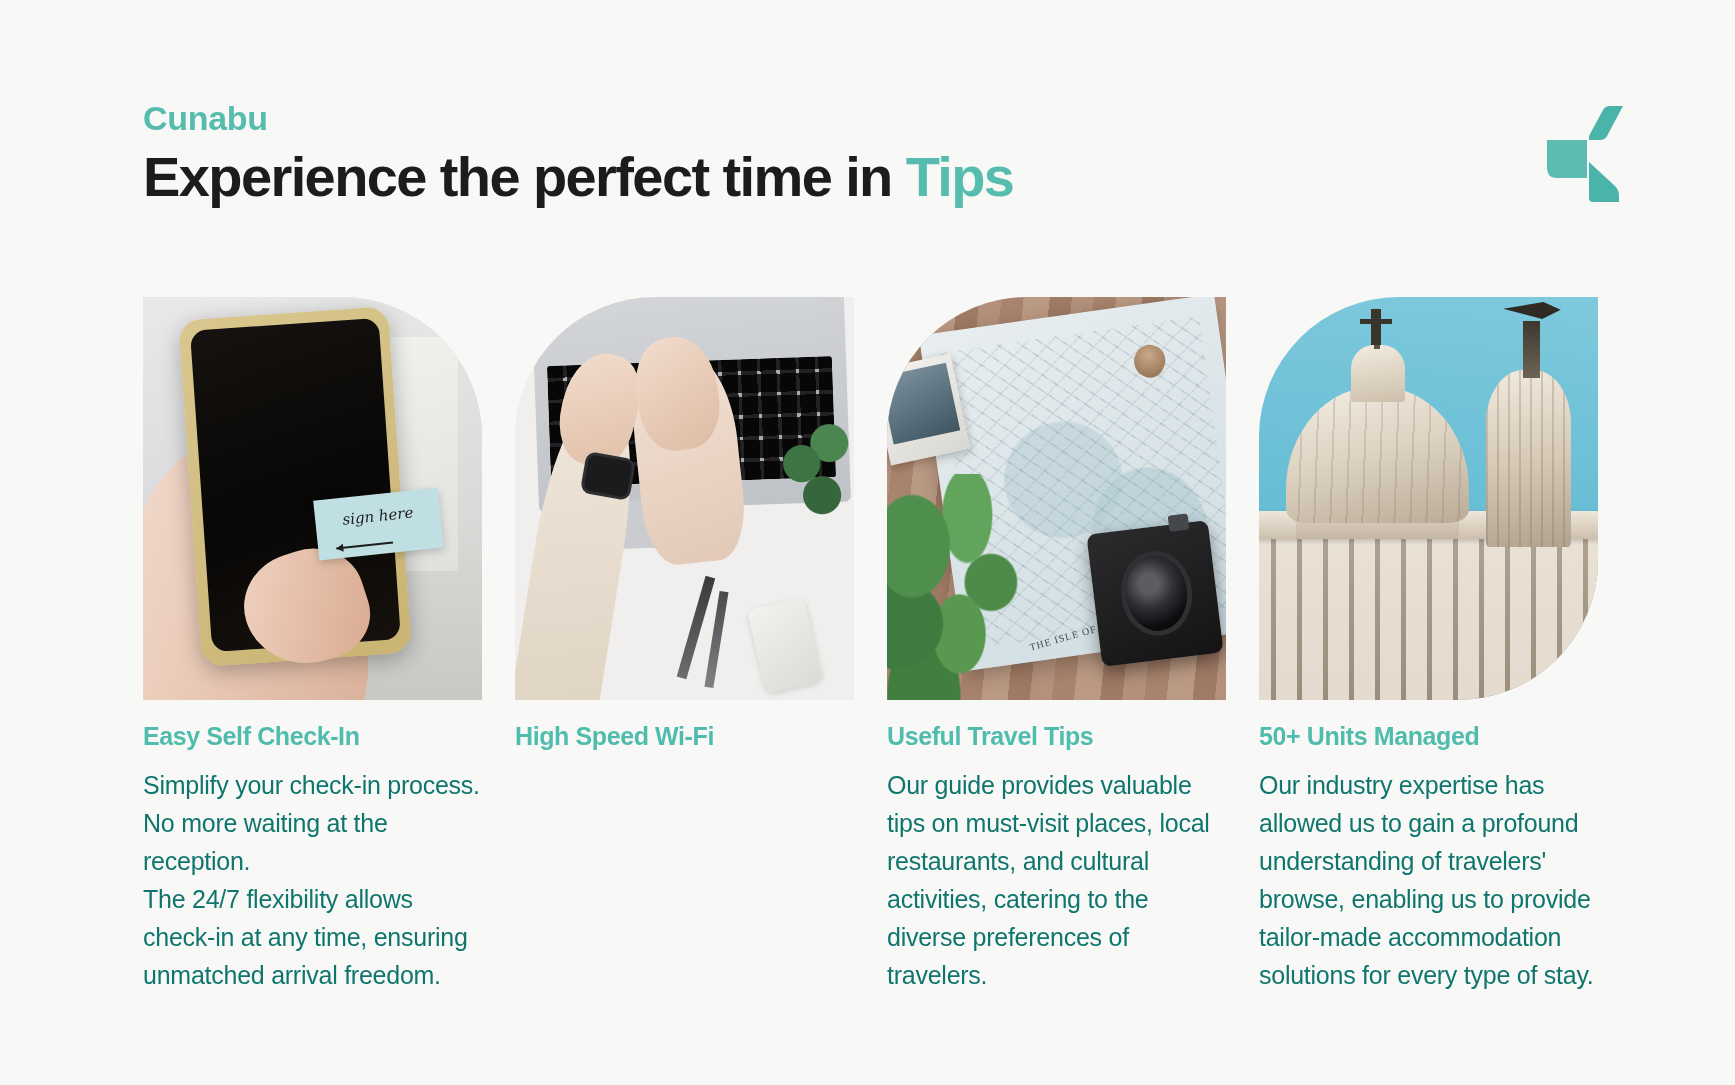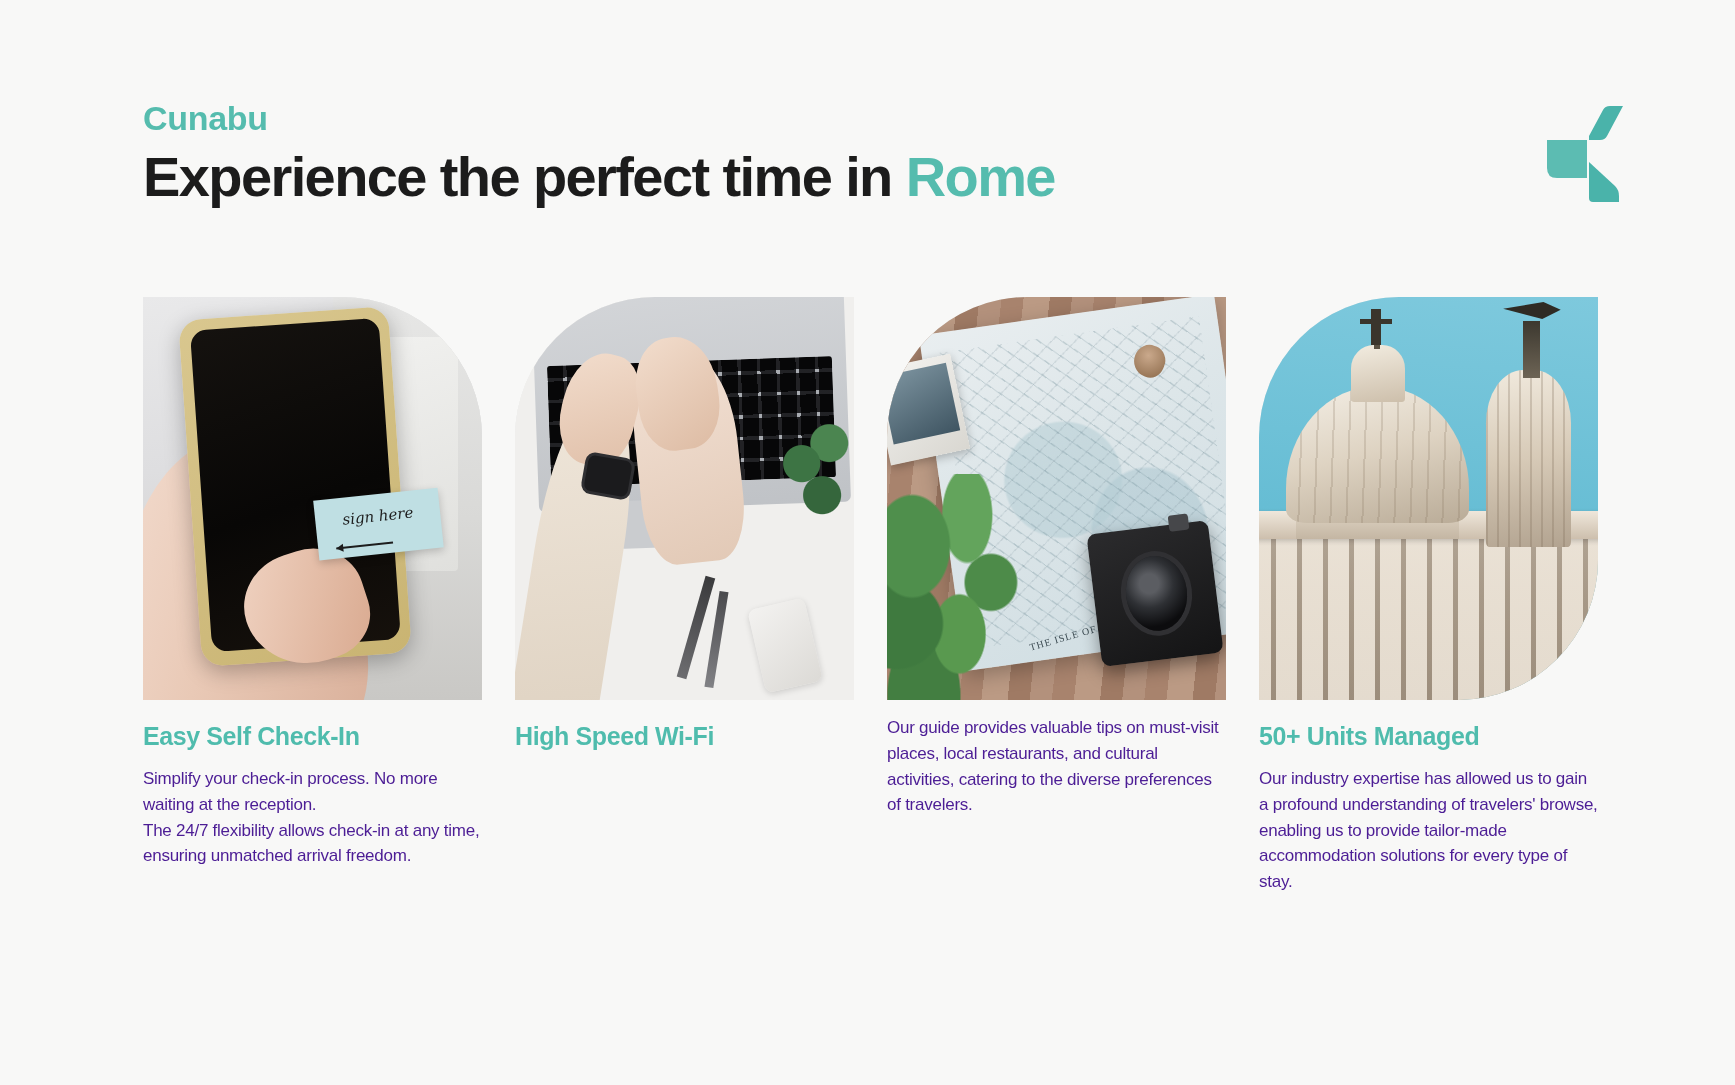--- a/index.html
+++ b/index.html
@@ -79,24 +79,24 @@
     margin-top:21px;
     font-size:25px;
     font-weight:700;
     letter-spacing:-0.4px;
     color:#4fbcad;
     line-height:1.2;
   }
 
   .card-body {
     margin-top:15px;
-    font-size:17px;
+    font-size:25px;
     line-height:1.52;
     letter-spacing:-0.25px;
-    color:#4c1d95;
+    color:#0f766e;
     white-space:pre-line;
   }
 
   
 
   
   .p1-bg {
     position:absolute; inset:0;
     background:
       linear-gradient(170deg,#e9e9ea 0%,#dedee0 38%,#d6d5d4 62%,#cfcfce 100%);
@@ -403,21 +403,21 @@
 </style>
 </head>
 <body>
 
 <div class="slide">
 
   <div class="header">
     <div class="brand">Cunabu</div>
     <div class="headline">
       <span>Experience the perfect time in</span>
-      <span class="accent">Rome</span>
+      <span class="accent">Tips</span>
     </div>
   </div>
 
   <div class="logo">
     <svg viewBox="0 0 92 108" width="92" height="108" aria-hidden="true">
 
       <path d="M54 36 L68 10 Q70 6 75 6 L88 6 L72 36 Q70 40 65 40 L54 40 Z" fill="#4ab3aa"></path>
 
       <path d="M12 40 L52 40 L52 78 L22 78 Q12 78 12 68 Z" fill="#5cbcb2"></path>
 
@@ -479,20 +479,21 @@
           </div>
           <div class="p3-photo"></div>
           <div class="p3-shell"></div>
           <div class="p3-cam">
             <div class="p3-shutter"></div>
             <div class="p3-lens"></div>
           </div>
           <div class="p3-plant"></div>
         </div>
       </div>
+      <div class="card-title">Useful Travel Tips</div>
       <div class="card-body">Our guide provides valuable tips on must-visit places, local restaurants, and cultural activities, catering to the diverse preferences of travelers.</div>
     </div>
 
     <div class="card">
       <div class="card-media shape-tl-br">
         <div class="photo">
           <div class="p4-sky"></div>
           <div class="p4-base"></div>
           <div class="p4-cols"></div>
           <div class="p4-entab"></div>

